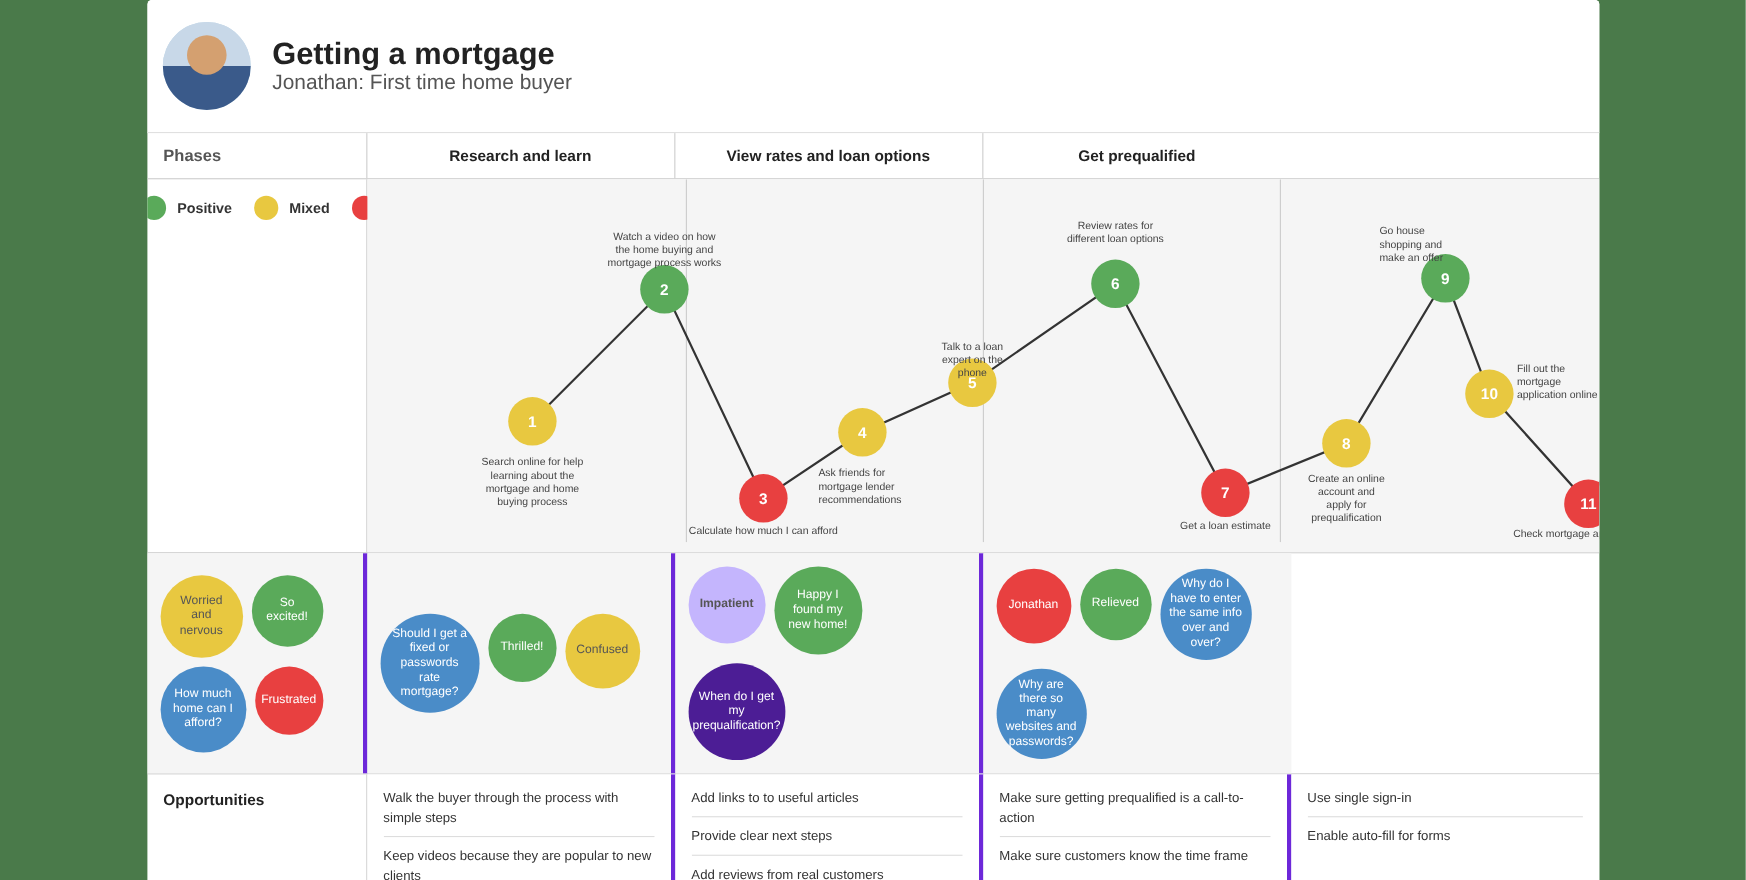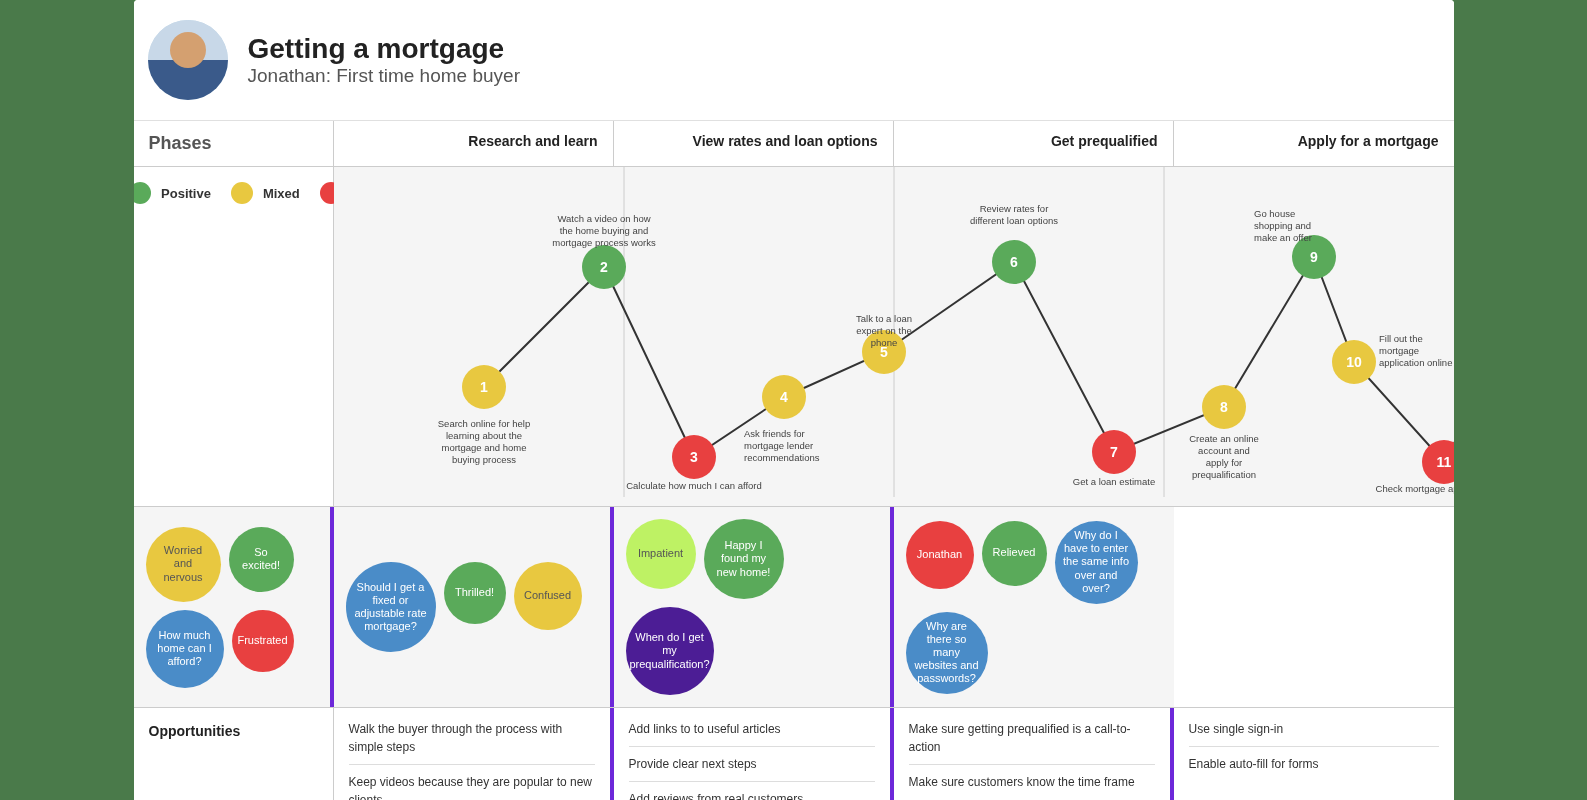--- a/index.html
+++ b/index.html
@@ -59,28 +59,28 @@
     
     .phases-header {
       display: grid;
       grid-template-columns: 200px 1fr 1fr 1fr 1fr;
       border-bottom: 1px solid #ccc;
     }
     .phase-cell {
       padding: 12px 15px;
       font-weight: bold;
       font-size: 14px;
-      text-align: right;
+      text-align: center;
       border-right: 1px solid #ccc;
       color: #222;
     }
     .phase-cell:first-child {
       text-align: left;
       color: #555;
-      font-size: 18px;
+      font-size: 15px;
     }
     .phase-cell:last-child { border-right: none; }
     
     
     .section {
       display: grid;
       grid-template-columns: 200px 1fr 1fr 1fr 1fr;
       border-bottom: 1px solid #ccc;
       min-height: 120px;
     }
@@ -193,21 +193,20 @@
       <h1>Getting a mortgage</h1>
       <p>Jonathan: First time home buyer</p>
     </div>
   </div>
 
   <div class="phases-header">
     <div class="phase-cell">Phases</div>
     <div class="phase-cell">Research and learn</div>
     <div class="phase-cell">View rates and loan options</div>
     <div class="phase-cell">Get prequalified</div>
-    <div class="phase-cell">Apply for a mortgage</div>
   </div>
 
   <div class="section buyer-actions-section">
     <div class="section-label legend">
       <div style="font-weight:bold;font-size:14px;margin-bottom:10px;">Buyer actions</div>
       <div class="legend-item">
         <div class="legend-dot" style="background:#5aaa5a;"></div>
         <span>Positive</span>
       </div>
       <div class="legend-item">
@@ -302,27 +301,27 @@
   <div class="section thoughts-section">
 
     <div class="section-col thoughts-col">
       <div class="bubble" style="width:75px;height:75px;background:#e8c840;color:#555;">Worried and nervous</div>
       <div class="bubble" style="width:65px;height:65px;background:#5aaa5a;">So excited!</div>
       <div class="bubble" style="width:78px;height:78px;background:#4a8cc8;">How much home can I afford?</div>
       <div class="bubble" style="width:62px;height:62px;background:#e84040;">Frustrated</div>
     </div>
 
     <div class="section-col thoughts-col">
-      <div class="bubble" style="width:90px;height:90px;background:#4a8cc8;">Should I get a fixed or adjustable rate mortgage?</div>
+      <div class="bubble" style="width:90px;height:90px;background:#4a8cc8;">Should I get a fixed or passwords rate mortgage?</div>
       <div class="bubble" style="width:62px;height:62px;background:#5aaa5a;">Thrilled!</div>
       <div class="bubble" style="width:68px;height:68px;background:#e8c840;color:#555;">Confused</div>
     </div>
 
     <div class="section-col thoughts-col">
-      <div class="bubble" style="width:70px;height:70px;background:#bef264;color:#555;">Impatient</div>
+      <div class="bubble" style="width:70px;height:70px;background:#c4b5fd;color:#555;font-weight:bold;">Impatient</div>
       <div class="bubble" style="width:80px;height:80px;background:#5aaa5a;">Happy I found my new home!</div>
       <div class="bubble" style="width:88px;height:88px;background:#4c1d95;">When do I get my prequalification?</div>
     </div>
 
     <div class="section-col thoughts-col">
       <div class="bubble" style="width:68px;height:68px;background:#e84040;">Jonathan</div>
       <div class="bubble" style="width:65px;height:65px;background:#5aaa5a;">Relieved</div>
       <div class="bubble" style="width:83px;height:83px;background:#4a8cc8;">Why do I have to enter the same info over and over?</div>
       <div class="bubble" style="width:82px;height:82px;background:#4a8cc8;">Why are there so many websites and passwords?</div>
     </div>

